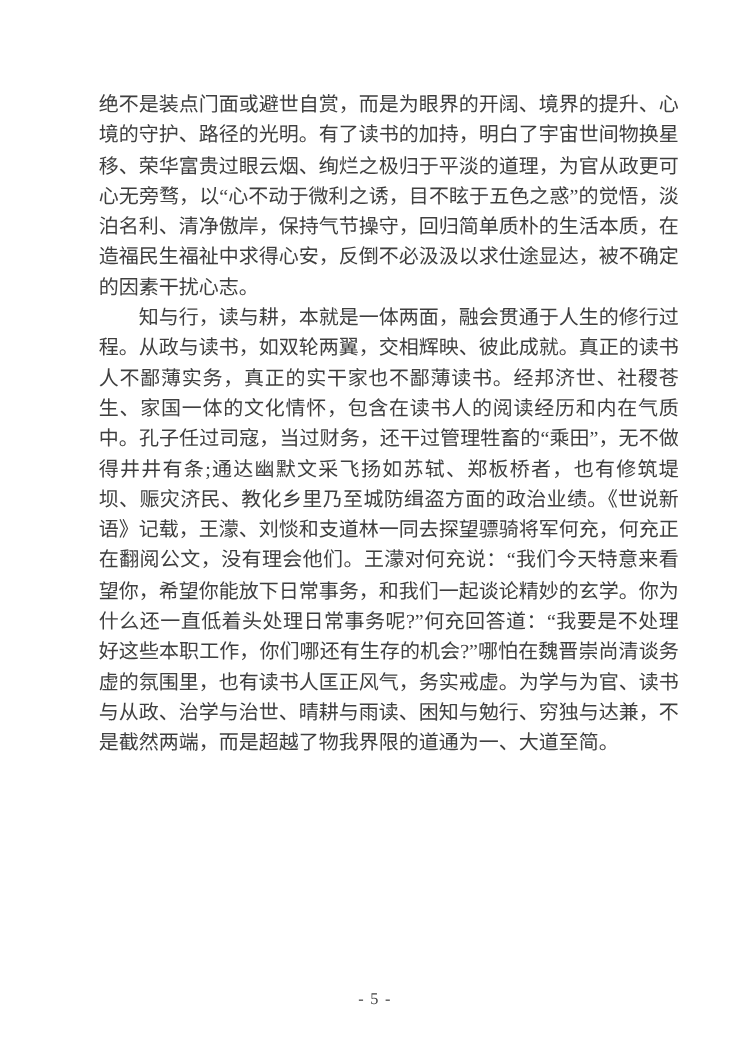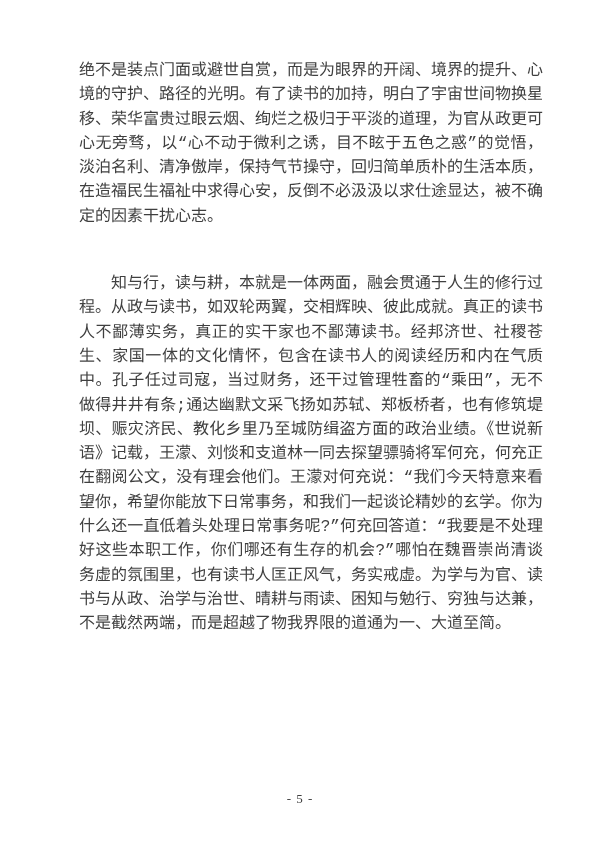--- a/index.html
+++ b/index.html
@@ -11,38 +11,36 @@
     position: relative;
     width: 600px;
     height: 849px;
     background: #ffffff;
     overflow: hidden;
     font-family: "Liberation Serif", "DejaVu Serif", serif;
   }
   .content {
     position: absolute;
     left: 79px;
-    top: 59px;
+    top: 73px;
     width: 464px;
-    font-family: Liberation Mono, monospace;
   }
   .content p {
     margin: 0;
     padding: 0;
     font-size: 16px;
     line-height: 24.3px;
     color: #3f3f3f;
     text-align: justify;
     text-justify: inter-ideograph;
     word-break: normal;
     overflow-wrap: break-word;
   }
   .content p.indent {
     text-indent: 2em;
-    margin-top: 43px;
   }
   .page-number {
     position: absolute;
     top: 791px;
     left: 0;
     right: 0;
     text-align: center;
     font-size: 13px;
     color: #3f3f3f;
     letter-spacing: 1px;

